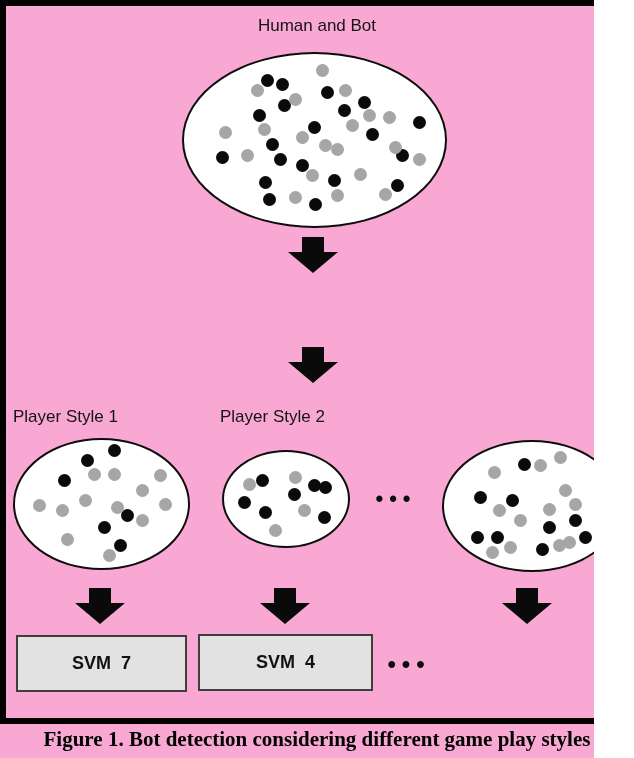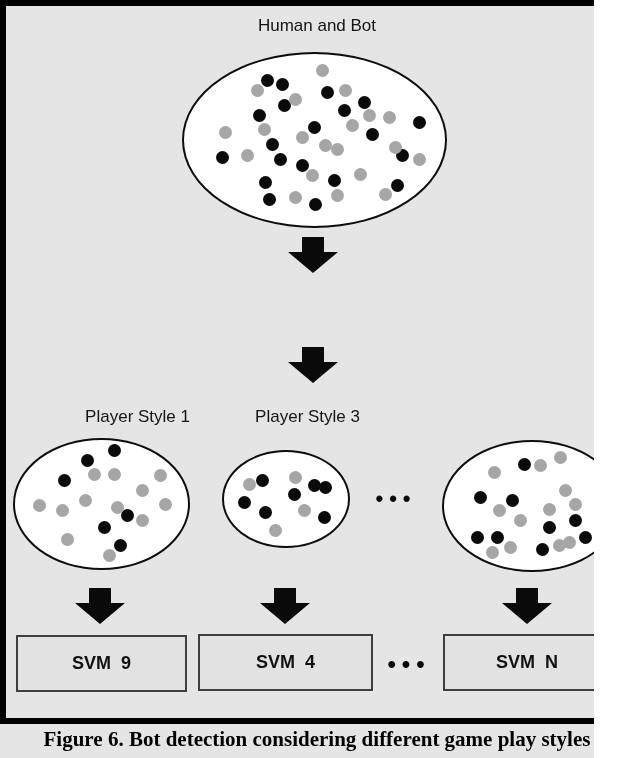--- a/index.html
+++ b/index.html
@@ -1,16 +1,16 @@
 <!DOCTYPE html>
 <html style="--dot-black: #0a0a0a; --dot-gray: #a6a6a6; --box-fill: #e2e2e2; --box-border: #3e3e3e; --ellipse-stroke: #0d0d0d; --arrow: #0a0a0a;"><head>
 <meta charset="utf-8">
 <style>
   html,body { margin:0; padding:0; background:#ffffff; }
-  .page { position:relative; width:594px; height:758px; background:#e5e5e5;
+  .page { position:relative; width:594px; height:758px; background:#f9a8d4;
           font-family:"Liberation Sans", sans-serif; overflow:hidden; }
 
   .frame { position:absolute; left:0; top:0; width:634px; height:724px;
            border:6px solid #000; box-sizing:border-box; }
 
   .title { position:absolute; left:0; top:16px; width:634px; text-align:center;
            font-size:17px; color:#141414; }
 
   .ellipse { position:absolute; border:2px solid var(--ellipse-stroke,#0d0d0d);
              border-radius:50%; box-sizing:border-box; background:#fff; }
@@ -31,21 +31,21 @@
 
   .gbox { position:absolute; background:var(--box-fill,#e2e2e2);
           border:2px solid var(--box-border,#3e3e3e); box-sizing:border-box;
           display:flex; align-items:center; justify-content:center;
           font-weight:bold; color:#111; }
   #clustering { left:13px;  top:283px; width:604px; height:55px; font-size:20px; }
   #svm1 { left:16px;  top:635px; width:171px; height:57px; font-size:18px; word-spacing:5px; }
   #svm2 { left:198px; top:634px; width:175px; height:57px; font-size:18px; word-spacing:5px; }
   #svmN { left:443px; top:634px; width:168px; height:57px; font-size:18px; word-spacing:5px; }
 
-  .pslabel { position:absolute; text-align:right; font-size:17px; color:#141414; }
+  .pslabel { position:absolute; text-align:left; font-size:17px; color:#141414; }
   #ps1label { left:13px;  top:407px; width:177px; }
   #ps2label { left:220px; top:407px; width:140px; }
   #psNlabel { left:442px; top:408px; width:180px; }
 
   .ellipsis { position:absolute; font-weight:bold; color:#0a0a0a;
               letter-spacing:6px; text-align:center; line-height:1; }
   #ell1 { left:366px; top:488px; width:60px; font-size:22px; }
   #ell2 { left:379px; top:652px; width:60px; font-size:24px; }
 
   .caption { position:absolute; left:0; top:727px; width:634px; text-align:center;
@@ -107,21 +107,21 @@
   <svg class="arrow" id="a1" viewBox="0 0 50 36">
       <path d="M14 0 H36 V15 H50 L25 36 L0 15 H14 Z"></path>
     </svg>
 
 
   <svg class="arrow" id="a2" viewBox="0 0 50 36">
       <path d="M14 0 H36 V15 H50 L25 36 L0 15 H14 Z"></path>
     </svg>
 
   <div class="pslabel" id="ps1label">Player Style 1</div>
-  <div class="pslabel" id="ps2label">Player Style 3</div>
+  <div class="pslabel" id="ps2label">Player Style 2</div>
 
   <div class="ellipse" id="e1">
       <span class="dot" style="left: 92.5px; top: 3.5px; background: rgb(10, 10, 10);"></span>
       <span class="dot" style="left: 65.5px; top: 13.5px; background: rgb(10, 10, 10);"></span>
       <span class="dot" style="left: 42.5px; top: 33.5px; background: rgb(10, 10, 10);"></span>
       <span class="dot" style="left: 105.5px; top: 68.5px; background: rgb(10, 10, 10);"></span>
       <span class="dot" style="left: 82.5px; top: 80.5px; background: rgb(10, 10, 10);"></span>
       <span class="dot" style="left: 98.5px; top: 98.5px; background: rgb(10, 10, 10);"></span>
       <span class="dot" style="left: 72.5px; top: 27.5px; background: rgb(166, 166, 166);"></span>
       <span class="dot" style="left: 92.5px; top: 27.5px; background: rgb(166, 166, 166);"></span>
@@ -178,25 +178,22 @@
       <path d="M14 0 H36 V15 H50 L25 36 L0 15 H14 Z"></path>
     </svg>
   <svg class="arrow" id="a4" viewBox="0 0 50 36">
       <path d="M14 0 H36 V15 H50 L25 36 L0 15 H14 Z"></path>
     </svg>
   <svg class="arrow" id="a5" viewBox="0 0 50 36">
       <path d="M14 0 H36 V15 H50 L25 36 L0 15 H14 Z"></path>
     </svg>
 
   <div class="gbox" id="svm1">
-    <span>SVM 9</span>
+    <span>SVM 7</span>
   </div>
   <div class="gbox" id="svm2">
     <span>SVM 4</span>
   </div>
   <div class="ellipsis" id="ell2">•••</div>
-  <div class="gbox" id="svmN">
-    <span>SVM N</span>
-  </div>
 
-  <div class="caption">Figure 6. Bot detection considering different game play styles</div>
+  <div class="caption">Figure 1. Bot detection considering different game play styles</div>
 
 </div>
 
 </body></html>

